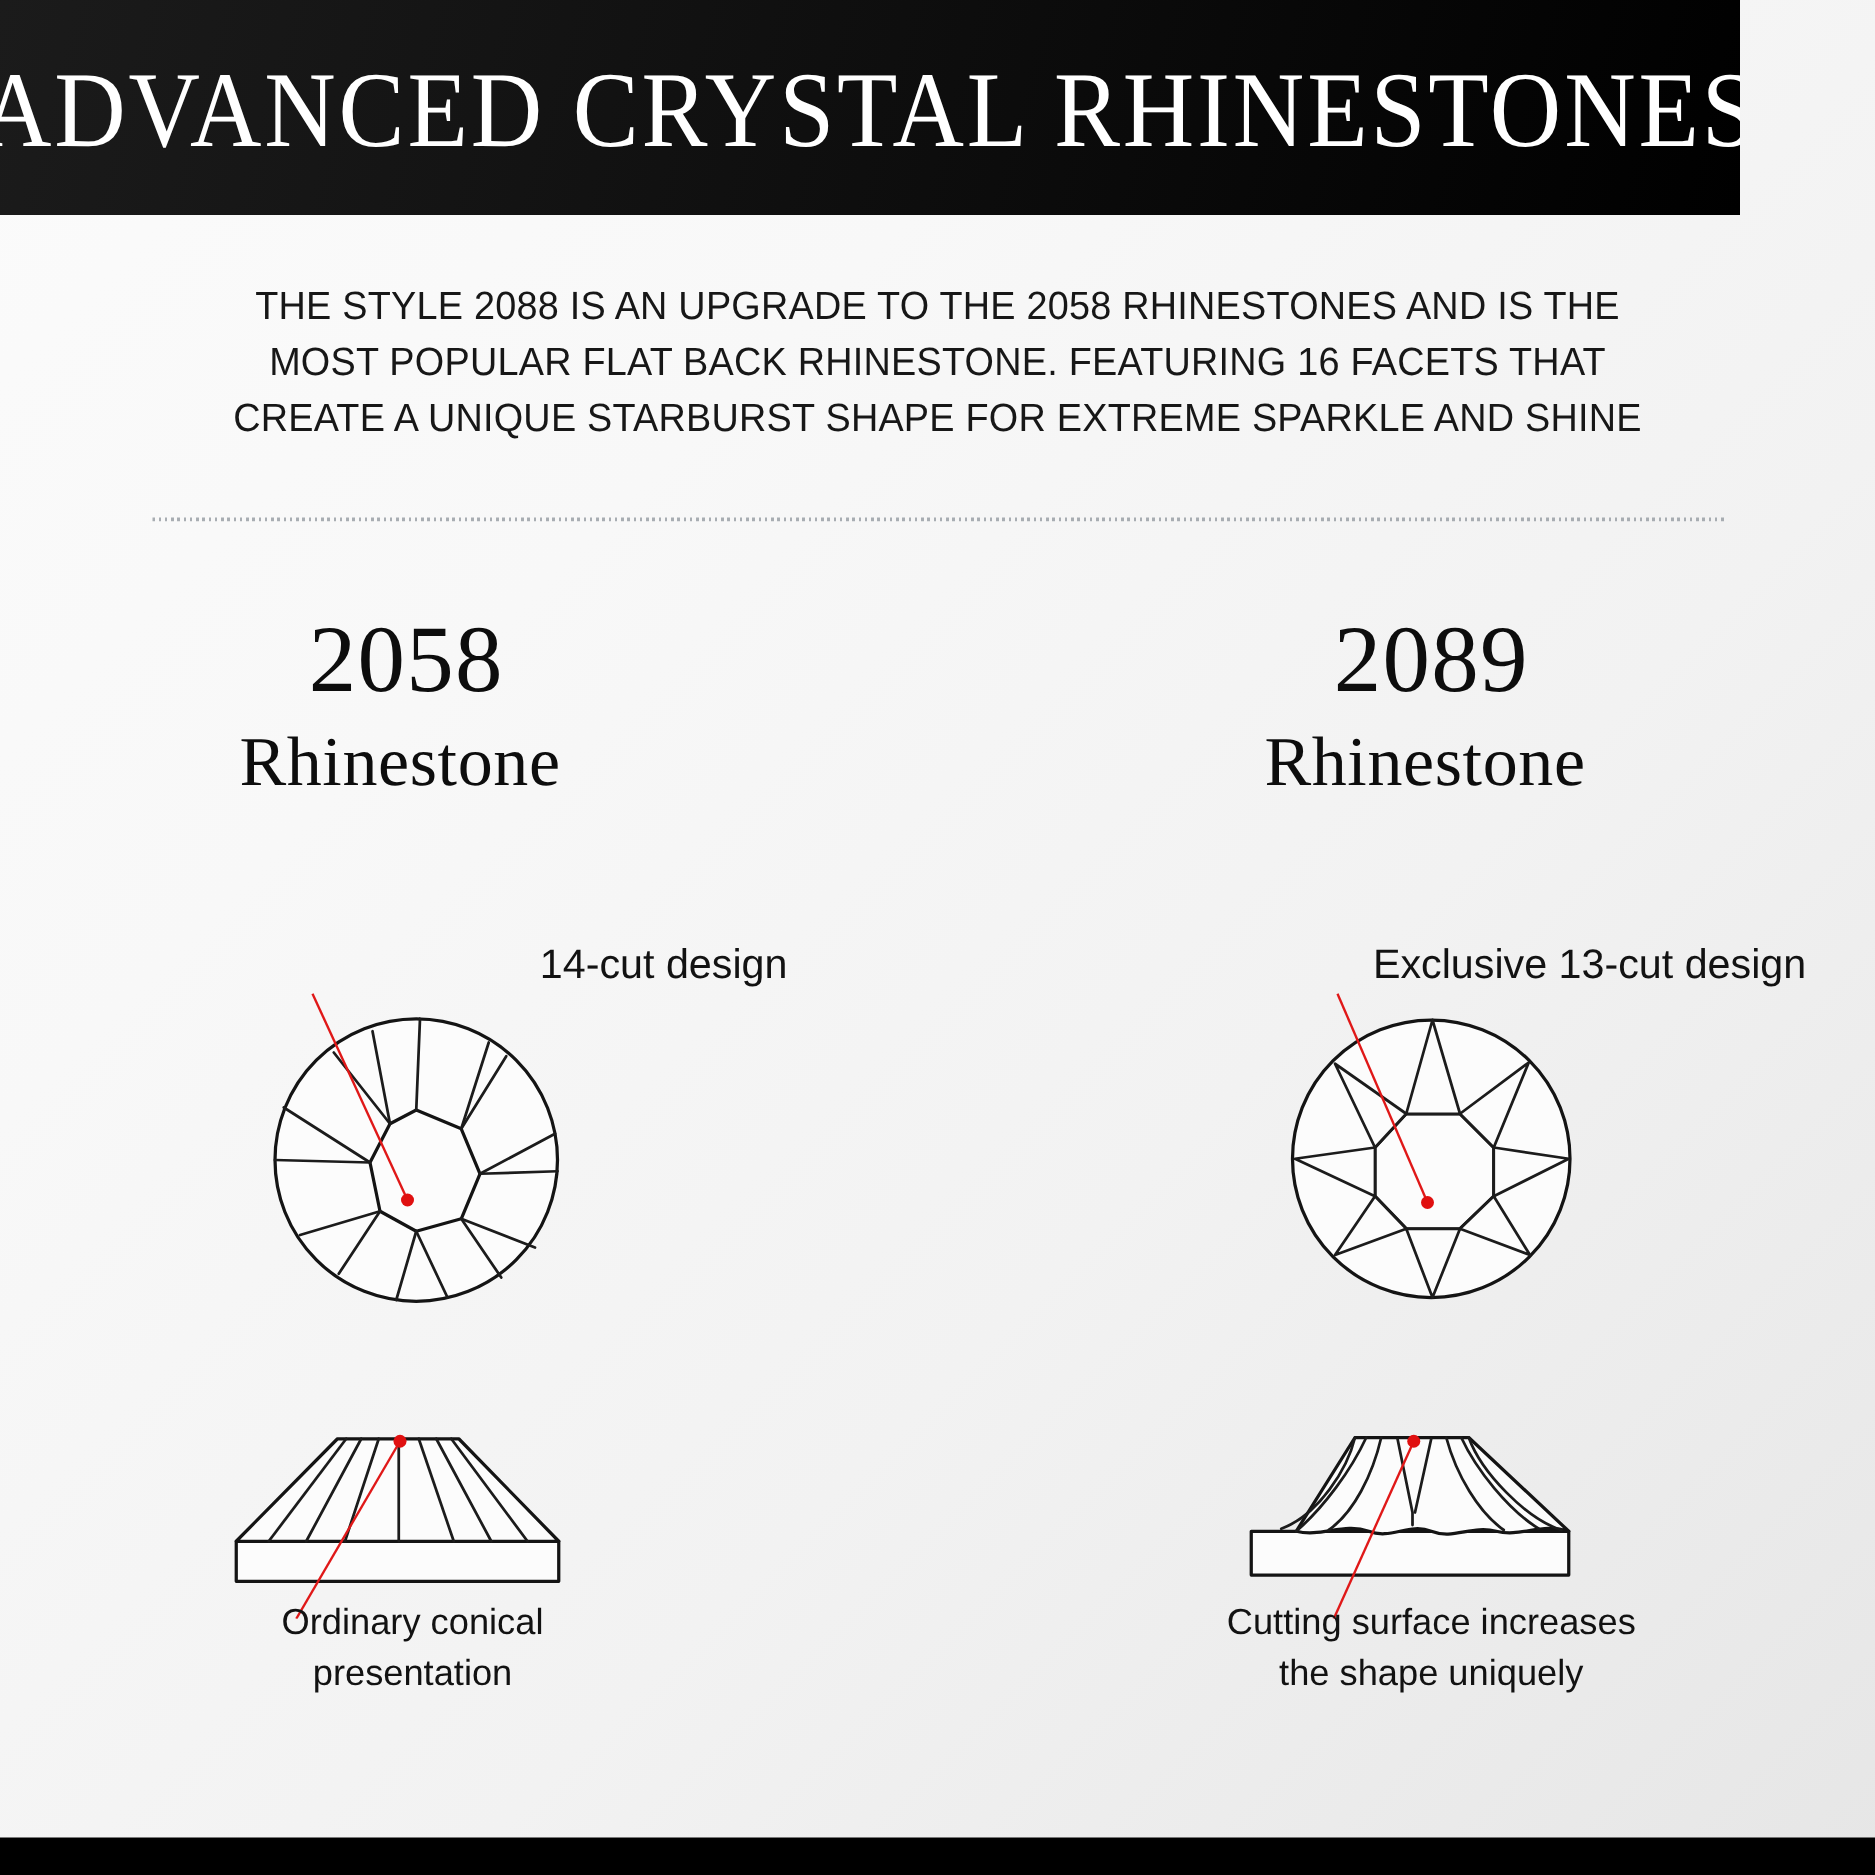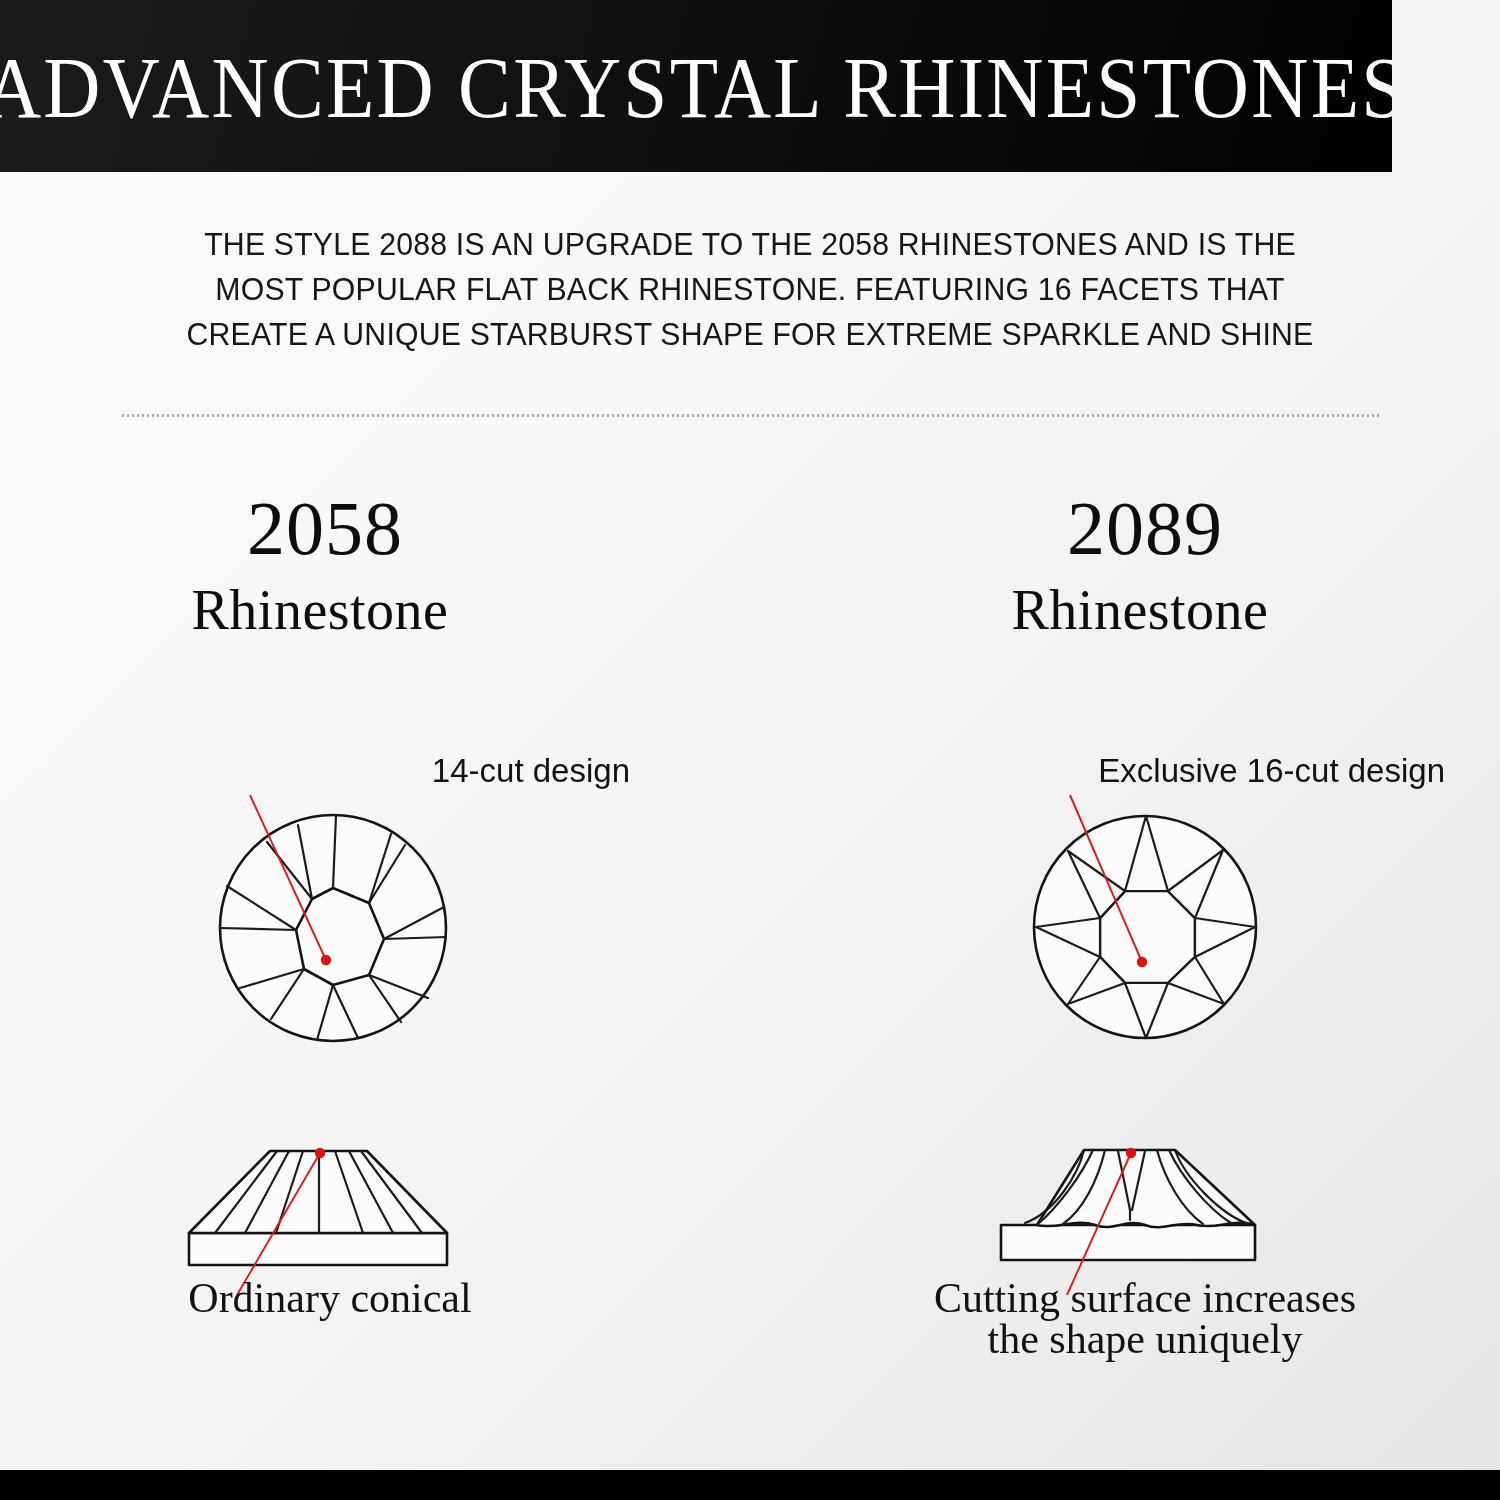--- a/index.html
+++ b/index.html
@@ -114,24 +114,24 @@
     text-align: right;
     white-space: nowrap;
     font-family: "Liberation Sans", sans-serif;
   }
   #label-cut-left  { left: 30px;  top: 750px; width: 600px; }
   #label-cut-right { left: 845px; top: 750px; width: 600px; }
 
   .caption {
     position: absolute;
     color: #121212;
-    font-size: 42px;
+    font-size: 29px;
     line-height: 41px;
     text-align: center;
-    font-family: Liberation Serif, serif;
+    font-family: Liberation Sans, sans-serif;
   }
   #caption-left  { left: 30px;  top: 1278px; width: 600px; }
   #caption-right { left: 845px; top: 1278px; width: 600px; }
 
   
   .fig {
     position: absolute;
   }
   #fig-top-left   { left: 195px;  top: 785px;  width: 280px; height: 290px; }
   #fig-top-right  { left: 1005px; top: 785px;  width: 280px; height: 290px; }
@@ -175,21 +175,21 @@
     <span class="num">2058</span>
     <span class="word">Rhinestone</span>
   </div>
 
   <div class="col-head" id="col-head-right">
     <span class="num">2089</span>
     <span class="word">Rhinestone</span>
   </div>
 
   <div class="anno-label" id="label-cut-left">14-cut design</div>
-  <div class="anno-label" id="label-cut-right">Exclusive 16-cut design</div>
+  <div class="anno-label" id="label-cut-right">Exclusive 13-cut design</div>
 
   <svg class="fig" id="fig-top-left" viewBox="0 0 280 290">
     <g>
 
       <circle cx="138" cy="143" r="113" class="stroke facet-fill"></circle>
 
       <polygon class="stroke facet-fill" points="138,103 174,118 189,154 174,190 138,200 109,184 101,145 117,114"></polygon>
 
       <line class="stroke-thin" x1="138" y1="103" x2="141" y2="30"></line>
       <line class="stroke-thin" x1="174" y1="118" x2="210" y2="60"></line>
@@ -292,20 +292,21 @@
       <path class="stroke-thin" d="M190,30 C200,58 236,95 264,104"></path>
     </g>
     <g>
       <line class="leader" x1="146" y1="33" x2="82" y2="175"></line>
       <circle class="dot" cx="146" cy="33" r="5.2"></circle>
     </g>
   </svg>
 
   <div class="caption" id="caption-left">
     <div>Ordinary conical</div>
+    <div>presentation</div>
   </div>
 
   <div class="caption" id="caption-right">
     <div>Cutting surface increases</div>
     <div>the shape uniquely</div>
   </div>
 
   <div class="footer-band"></div>
 
 </div>

